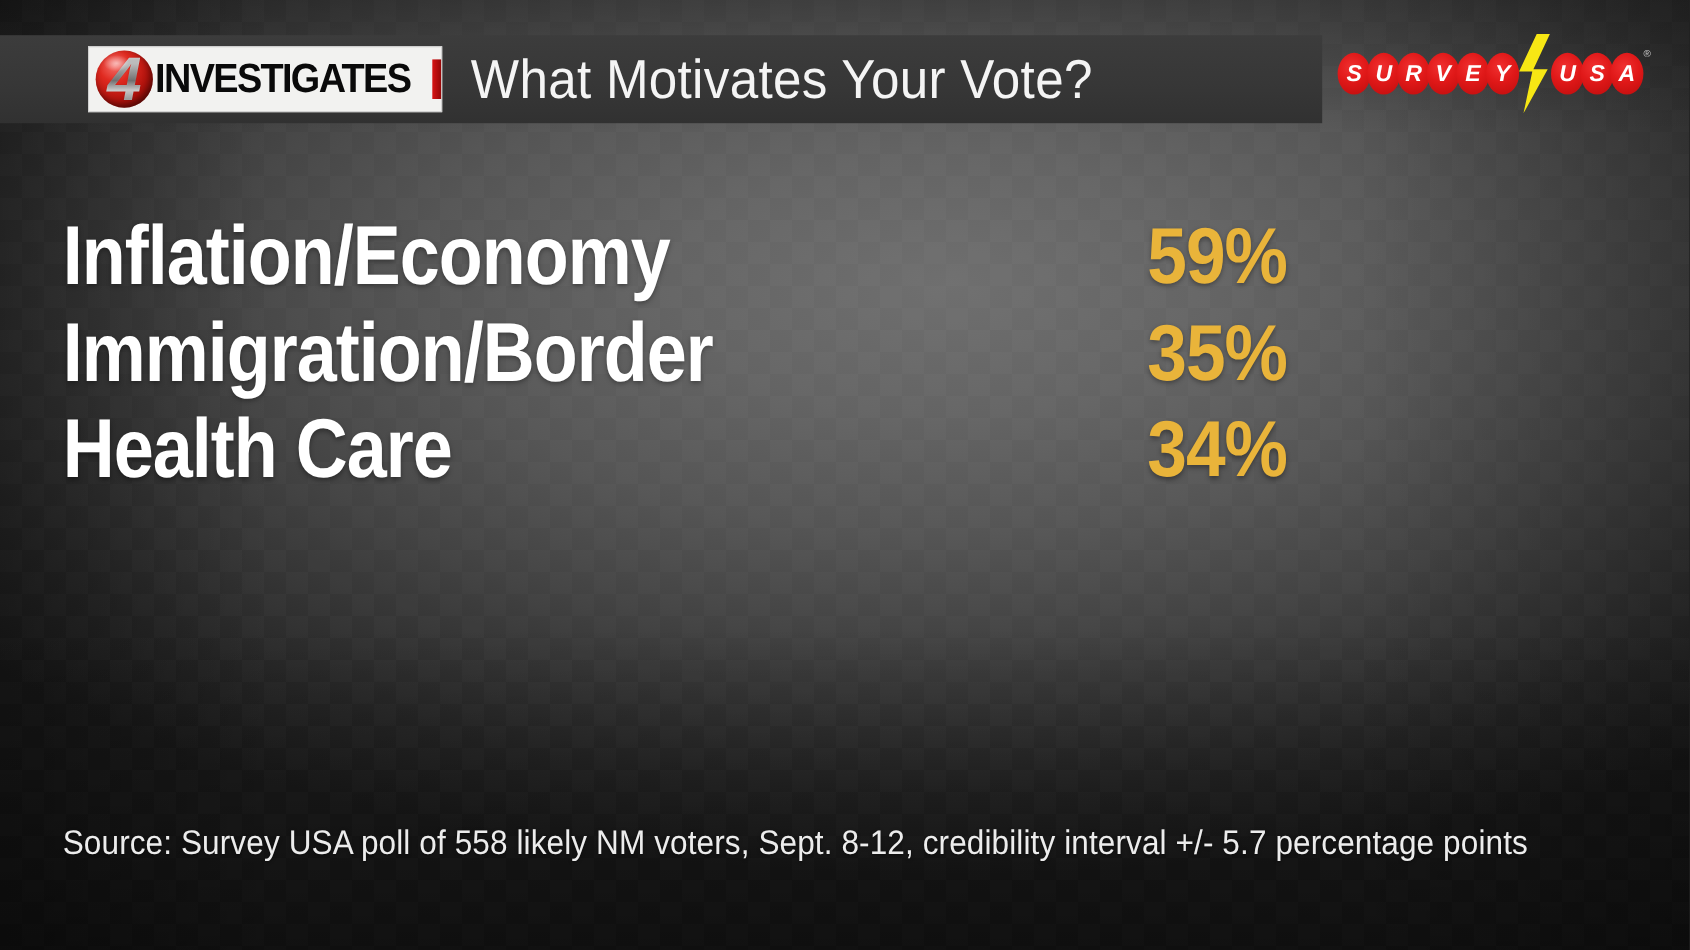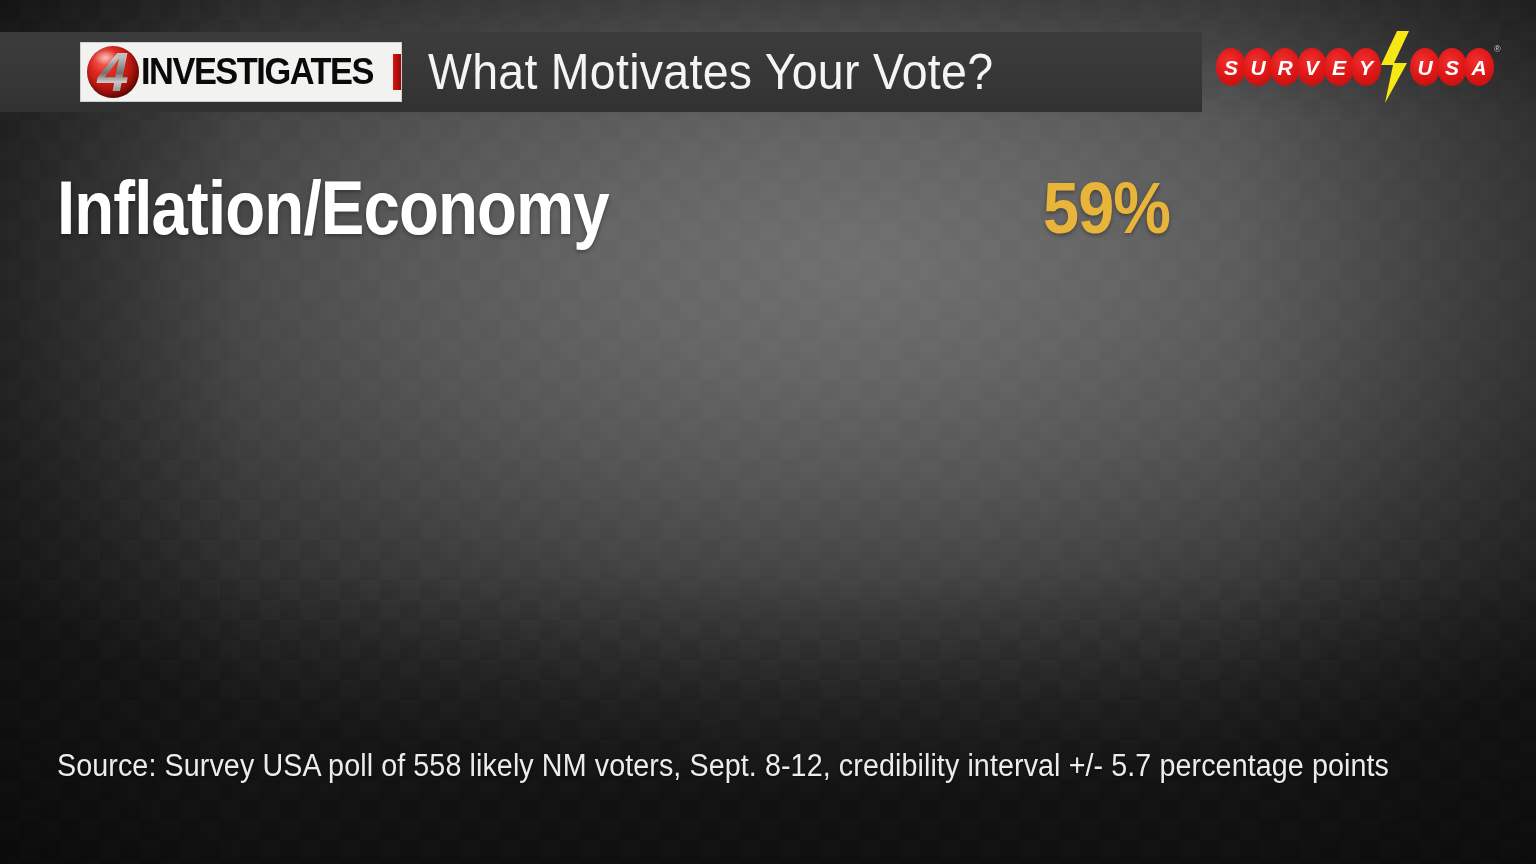--- a/index.html
+++ b/index.html
@@ -166,21 +166,21 @@
     align-self:flex-start;
     margin-left:3px; margin-top:2px;
     color:#cfcfcf;
     font-size:9px;
     font-family:"Liberation Sans", sans-serif;
   }
 
   
   .results {
     position:absolute;
-    left:57px; top:164px;
+    left:57px; top:189px;
     width:1180px;
   }
   .result-row {
     position:relative;
     height:88px;
   }
   .result-label {
     position:absolute;
     left:0; top:0;
     color:#ffffff;
@@ -267,20 +267,28 @@
   </div>
 
   <div class="results">
 
     <div class="result-row">
       <div class="result-label">Inflation/Economy</div>
       <div class="result-value">59%</div>
     </div>
 
 
-
+    <div class="result-row">
+      <div class="result-label">Immigration/Border</div>
+      <div class="result-value">35%</div>
+    </div>
+
+    <div class="result-row">
+      <div class="result-label">Health Care</div>
+      <div class="result-value">34%</div>
+    </div>
 
 
   </div>
 
   <div class="source">Source: Survey USA poll of 558 likely NM voters, Sept. 8-12, credibility interval +/- 5.7 percentage points</div>
 
 </div>
 
 </body></html>

